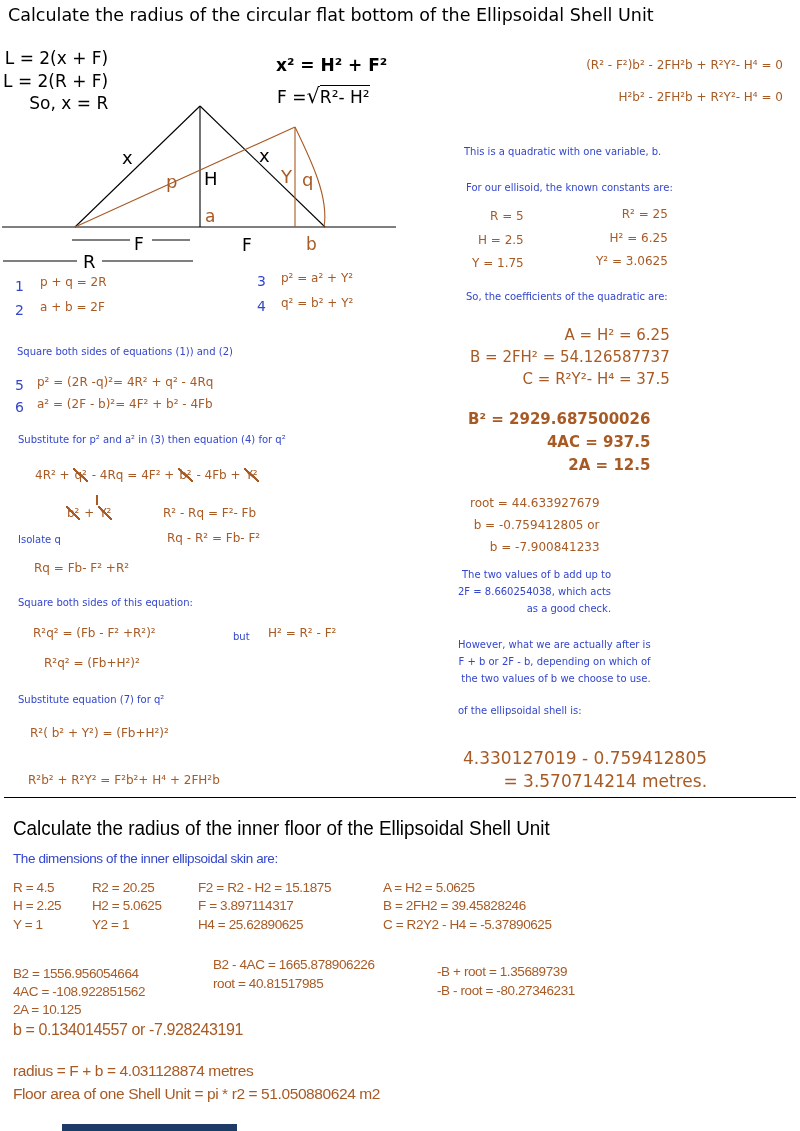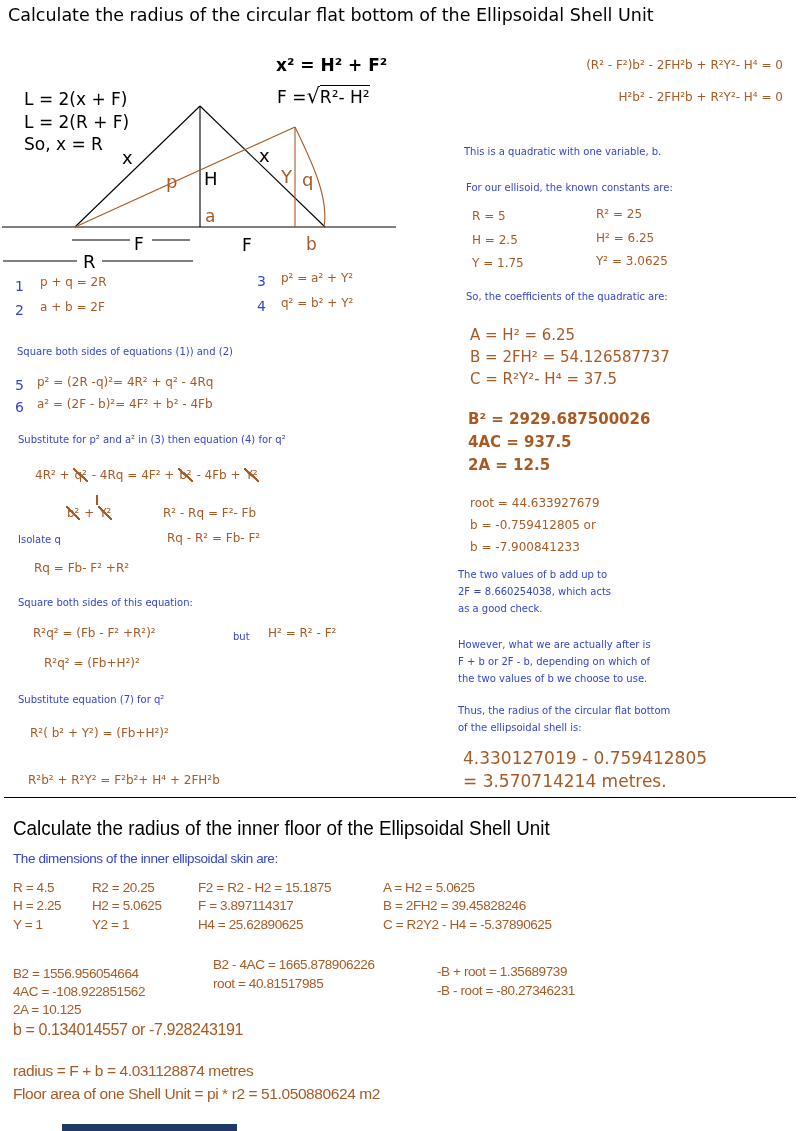--- a/index.html
+++ b/index.html
@@ -1,18 +1,18 @@
 <!DOCTYPE html>
 <html><head>
 <meta charset="utf-8">
 <style>
   html,body{margin:0;padding:0;background:#fff;}
   #page{position:relative;width:800px;height:1131px;background:#fff;overflow:hidden;}
   .t{position:absolute;white-space:nowrap;line-height:1.18;}
-  .s1{font-family:"DejaVu Sans",sans-serif;}
+  .s1{font-family:"DejaVu Sans",sans-serif;text-align:right;}
   .s2{font-family:"Liberation Sans",sans-serif;letter-spacing:-0.4px;}
   .brown{color:#a85a24;}
   .blue{color:#3346cc;}
   .blk{color:#000;}
   .f13{font-size:10px;}
   .f14{font-size:14px;}
   .f15{font-size:15px;}
   .f135{font-size:13.5px;}
   .f155{font-size:15.5px;}
   .f16{font-size:12px;}
@@ -24,21 +24,21 @@
   #grid2{position:absolute;display:grid;grid-template-columns:79px 106px 185px auto;line-height:18.4px;}
   #bottombar{position:absolute;background:#1e3a66;}
 </style>
 </head>
 <body>
 
 <div id="page">
 
   <div class="t s1 blk" style="left:8px;top:5px;font-size:17.5px;">Calculate the radius of the circular flat bottom of the Ellipsoidal Shell Unit</div>
 
-  <div class="t s1 blk f17" style="left:24px;top:47px;line-height:22.5px;margin-top:41px;">
+  <div class="t s1 blk f17" style="left:3px;top:47px;line-height:22.5px;">
     <div>L = 2(x + F)</div>
     <div>L = 2(R + F)</div>
     <div>So, x = R</div>
   </div>
 
   <div class="t s1 blk f17" style="left:276px;top:55px;font-weight:bold;">x² = H² + F²</div>
   <div class="t s1 blk f17" style="left:277px;top:84px;">
     <span>F =</span><span style="font-size:21px;">√</span><span class="ov">R²- H²</span>
   </div>
 
@@ -160,21 +160,20 @@
     <div>as a good check.</div>
   </div>
 
   <div class="t s1 blue f13" style="left:458px;top:636px;line-height:17px;">
     <div>However, what we are actually after is</div>
     <div>F + b or 2F - b, depending on which of</div>
     <div>the two values of b we choose to use.</div>
   </div>
 
   <div class="t s1 blue f13" style="left:458px;top:702px;line-height:17px;">
-    <div>Thus, the radius of the circular flat bottom</div>
     <div>of the ellipsoidal shell is:</div>
   </div>
 
   <div class="t s1 brown f17" style="left:463px;top:747px;line-height:22.5px;">
     <div>4.330127019 - 0.759412805</div>
     <div>= 3.570714214 metres.</div>
   </div>
 
   <div class="divider" style="top:797px;"></div>
 

